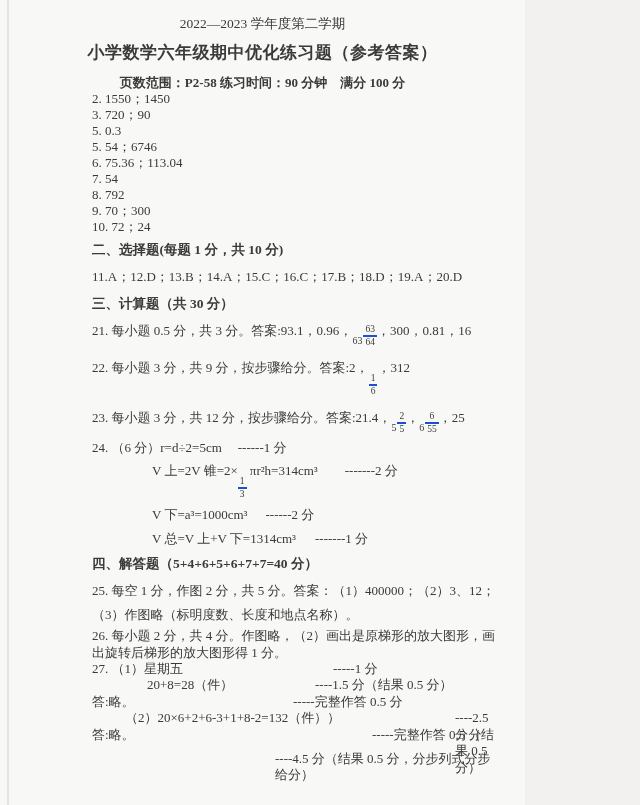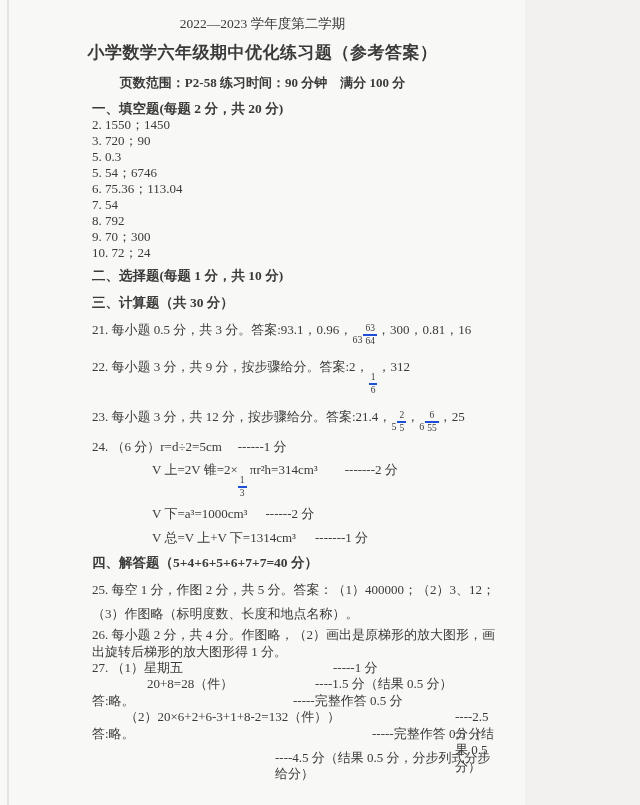--- a/index.html
+++ b/index.html
@@ -67,32 +67,32 @@
 
 <div class="page">
   <div class="edge"></div>
 
   <header>
     <div class="term">2022—2023 学年度第二学期</div>
     <div class="title">小学数学六年级期中优化练习题（参考答案）</div>
     <div class="meta">页数范围：P2-58 练习时间：90 分钟　满分 100 分</div>
   </header>
 
-  <div class="h h-fill">一、填空题(每题 2 分，共 20 分)</div>
   <div class="item">2. 1550；1450</div>
   <div class="item">3. 720；90</div>
   <div class="item">5. 0.3</div>
   <div class="item">5. 54；6746</div>
   <div class="item">6. 75.36；113.04</div>
   <div class="item">7. 54</div>
   <div class="item">8. 792</div>
   <div class="item">9. 70；300</div>
   <div class="item">10. 72；24</div>
 
   <div class="h h-choice">二、选择题(每题 1 分，共 10 分)</div>
+  <div class="item choice-ans">11.A；12.D；13.B；14.A；15.C；16.C；17.B；18.D；19.A；20.D</div>
 
   <div class="h h-calc">三、计算题（共 30 分）</div>
 
   <div class="q q21"><span>21. 每小题 0.5 分，共 3 分。答案:93.1，0.96，</span><span class="mixed"><span class="whole">63</span><span class="frac"><span class="num">63</span><span class="den">64</span></span></span><span>，300，0.81，16</span></div>
 
   <div class="q q22"><span>22. 每小题 3 分，共 9 分，按步骤给分。答案:2，</span><span class="frac"><span class="num">1</span><span class="den">6</span></span><span>，312</span></div>
 
   <div class="q q23"><span>23. 每小题 3 分，共 12 分，按步骤给分。答案:21.4，</span><span class="mixed"><span class="whole">5</span><span class="frac"><span class="num">2</span><span class="den">5</span></span></span><span>，</span><span class="mixed"><span class="whole">6</span><span class="frac"><span class="num">6</span><span class="den">55</span></span></span><span>，25</span></div>
 
   <div class="fline f1"><span>24. （6 分）r=d÷2=5cm</span><span class="iscore gap16">------1 分</span></div>

